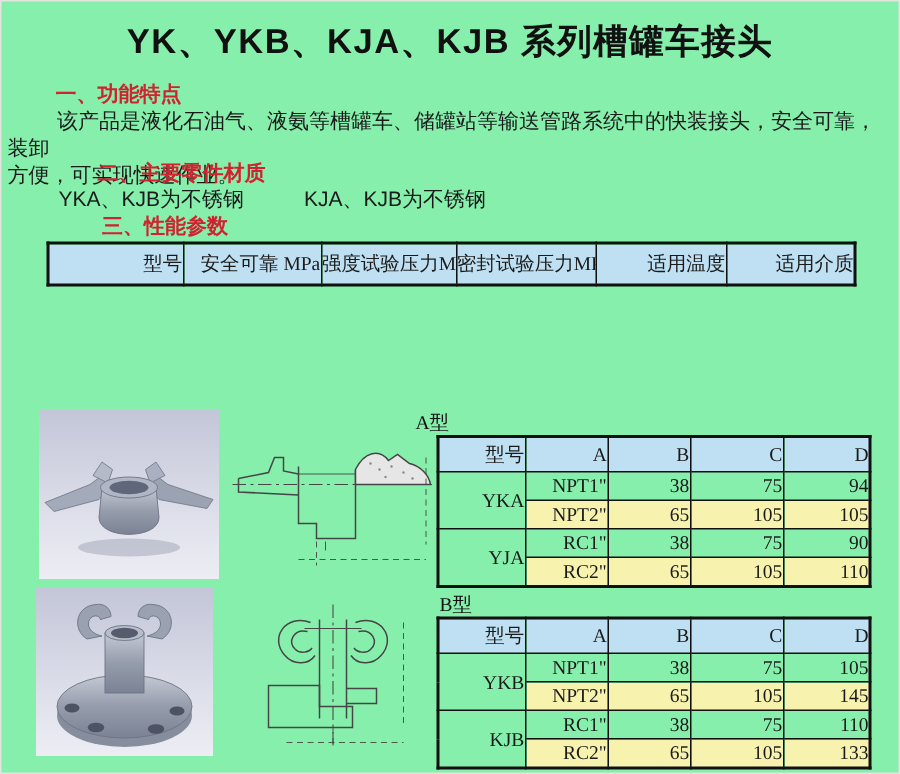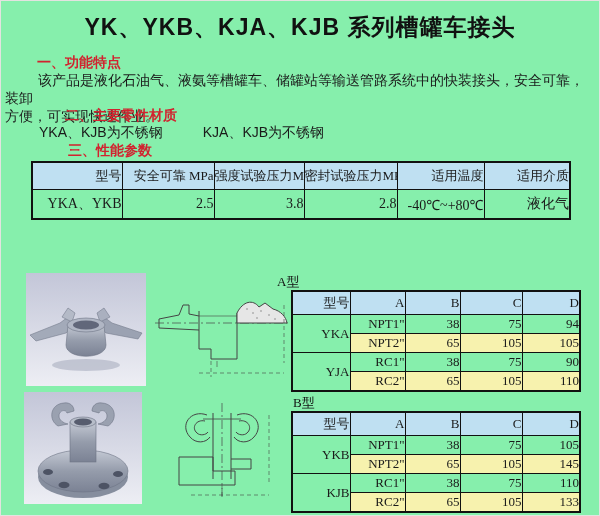--- a/index.html
+++ b/index.html
@@ -68,28 +68,20 @@
         <col style="width:86px">
       </colgroup>
     <tbody>
         <tr class="hdr">
       <th>型号</th>
       <th>安全可靠 MPa</th>
       <th class="small">强度试验压力MPa</th>
       <th class="small">密封试验压力MPa</th>
       <th>适用温度</th>
       <th>适用介质</th>
-    </tr>
-    <tr>
-      <td>YKA、YKB</td>
-      <td>2.5</td>
-      <td>3.8</td>
-      <td>2.8</td>
-      <td>-40℃~+80℃</td>
-      <td>液化气</td>
     </tr>
   </tbody>
     </table>
 
 
   <svg class="art" id="photoA" width="120" height="113" viewBox="0 0 120 113">
     <defs>
       <linearGradient id="bgG" x1="0" y1="0" x2="0" y2="1">
         <stop offset="0" stop-color="#c3c6d8"></stop>
           <stop offset="1" stop-color="#edeef4"></stop>

